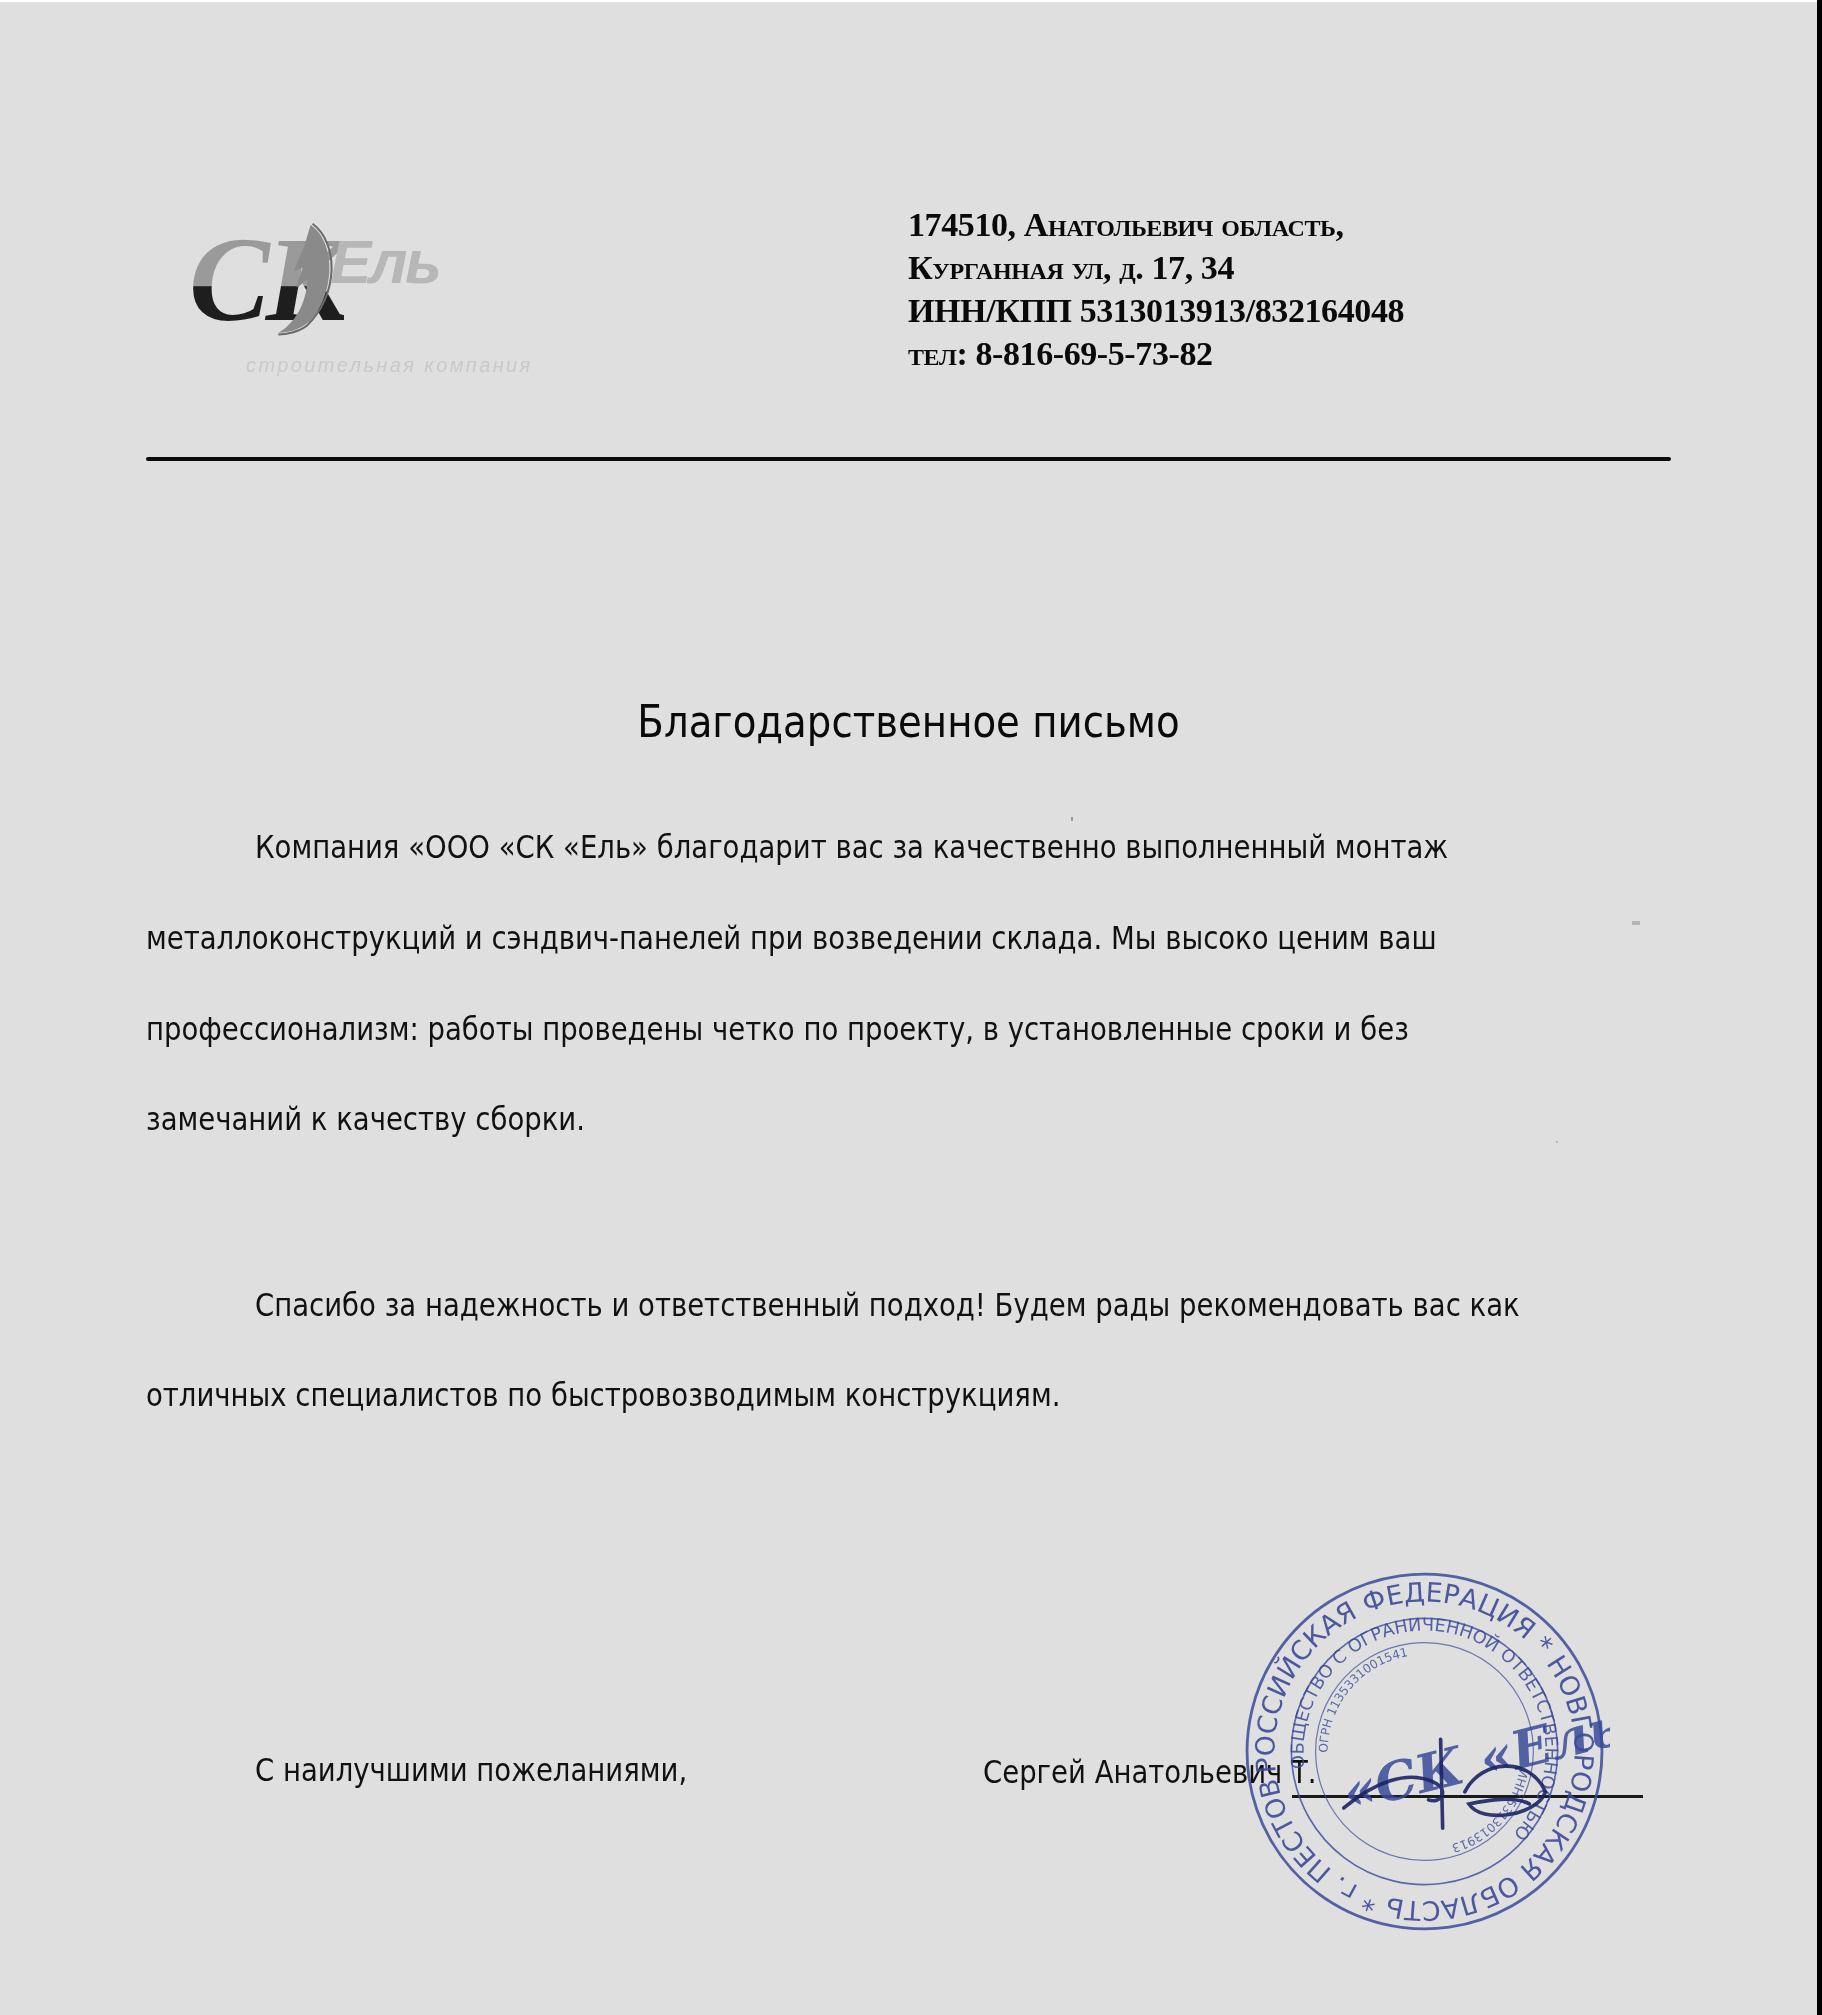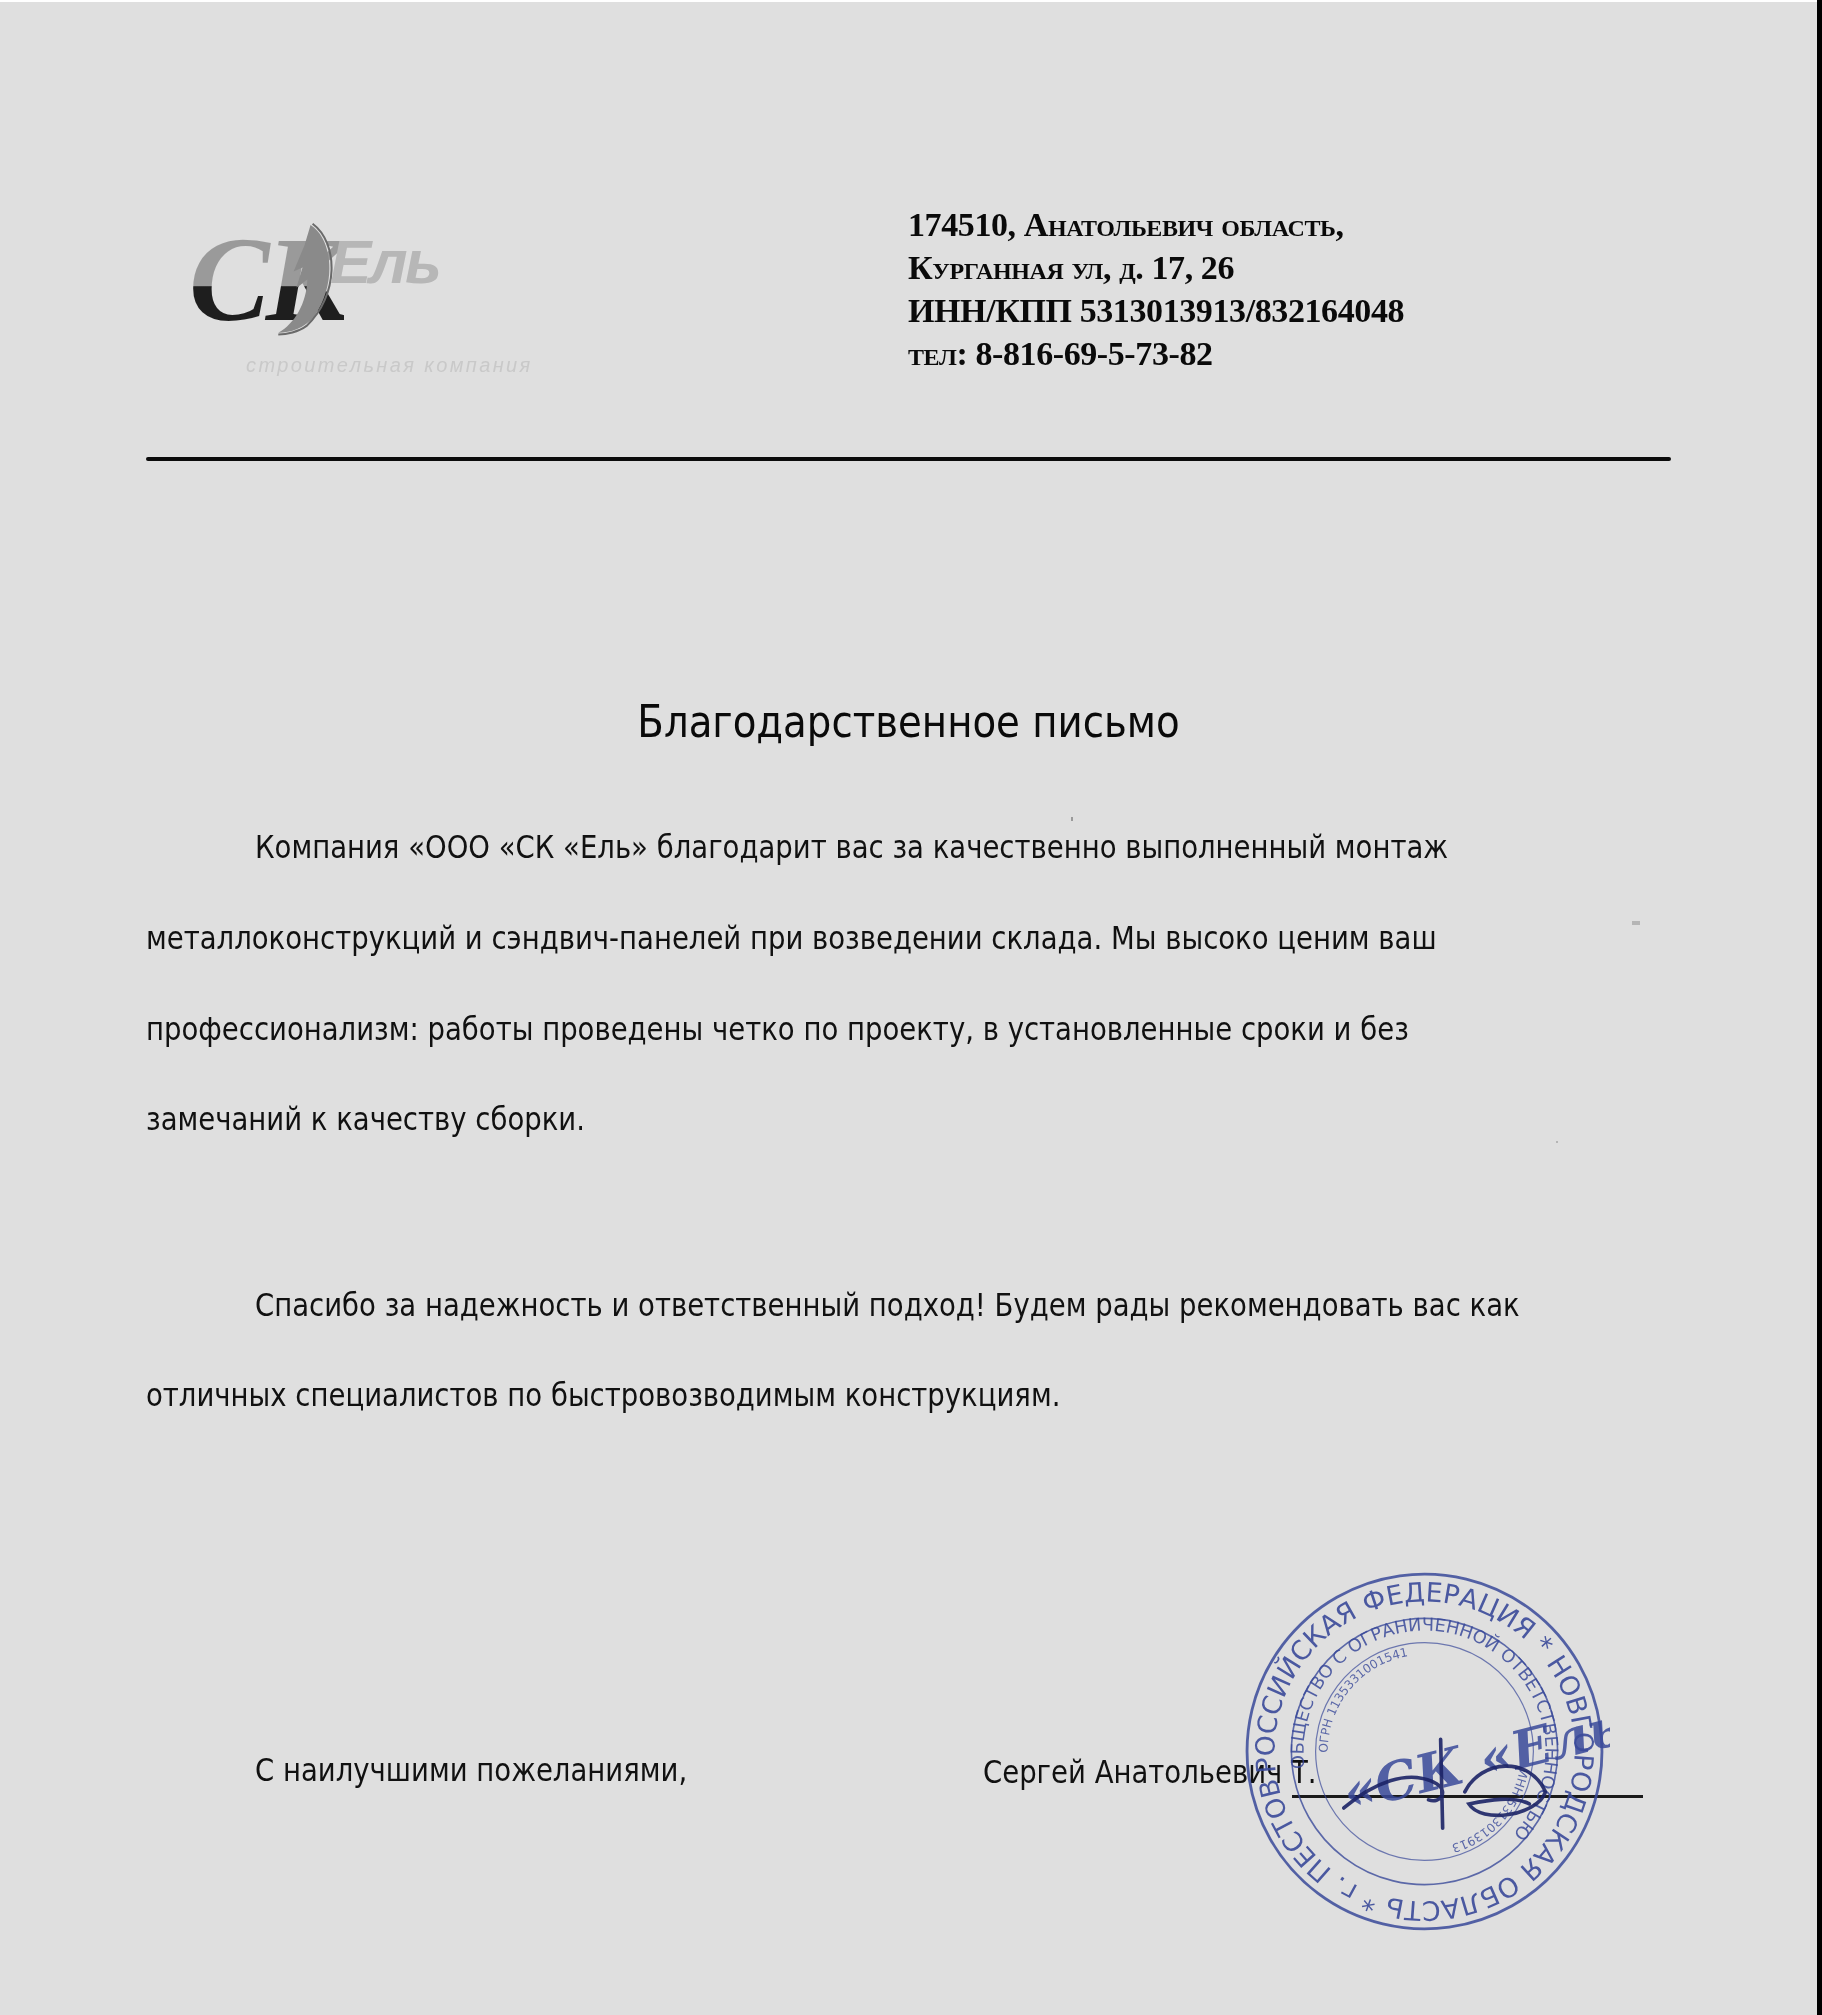--- a/index.html
+++ b/index.html
@@ -88,21 +88,21 @@
     <svg class="logo-swoosh" viewBox="0 0 200 280">
       <path d="M120 5 C 175 40, 185 150, 130 230 C 105 262, 70 272, 40 272 C 80 250, 110 200, 112 140 L 85 160 L 100 110 L 78 120 L 105 55 Z" fill="#8a8a8a"></path>
       <path d="M125 2 C 190 50, 190 180, 110 255 C 90 270, 60 276, 40 276" fill="none" stroke="#6a6a6a" stroke-width="5"></path>
     </svg>
     <span class="logo-el">Ель</span>
     <span class="logo-tagline">строительная компания</span>
   </div>
 
   <div class="address">
     <div>174510, Анатольевич область,</div>
-    <div>Курганная ул, д. 17, 26</div>
+    <div>Курганная ул, д. 17, 34</div>
     <div>ИНН/КПП 5313013913/832164048</div>
     <div>тел: 8-816-69-5-73-82</div>
   </div>
 
   <div class="rule"></div>
 
   <div class="title">Благодарственное письмо</div>
 
   <div class="body-text">
     <div class="line" style="left:109px; top:826px;">Компания «ООО «СК «Ель» благодарит вас за качественно выполненный монтаж</div>

